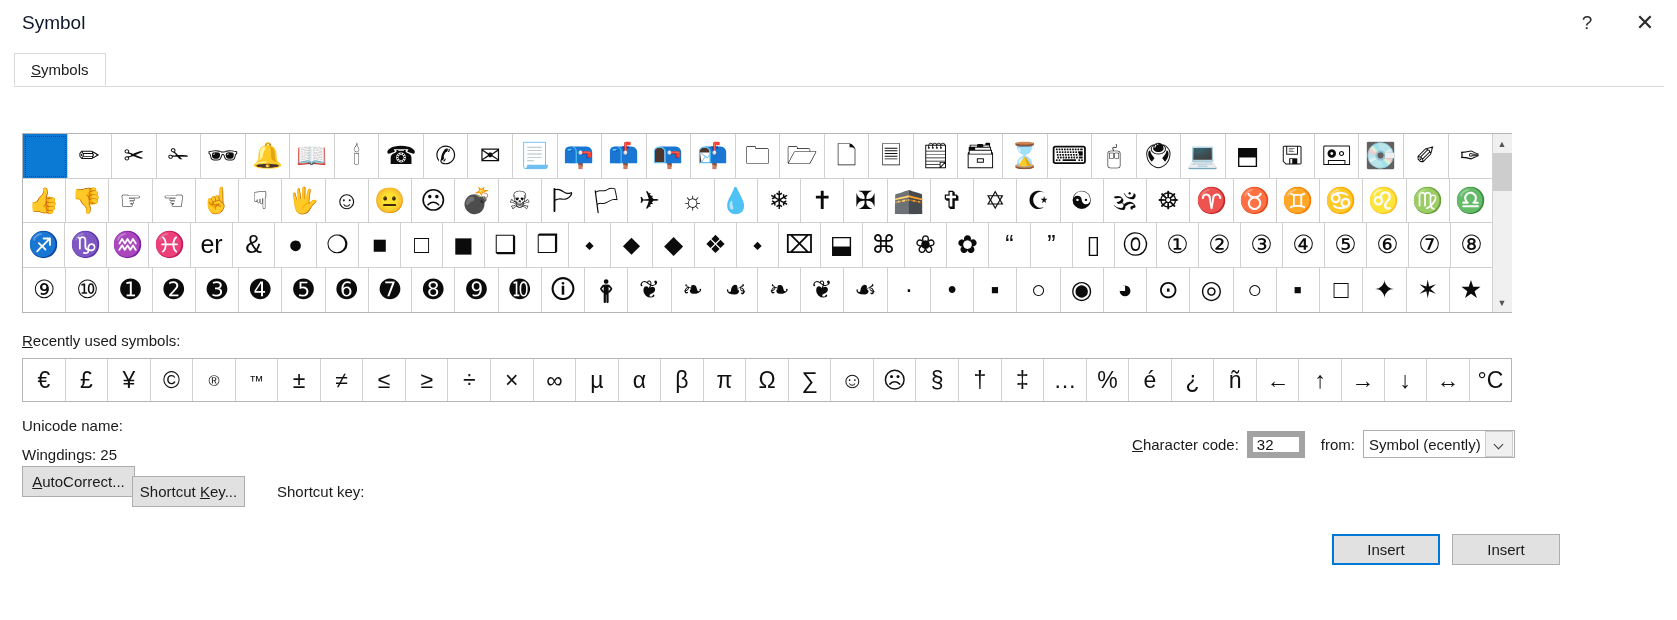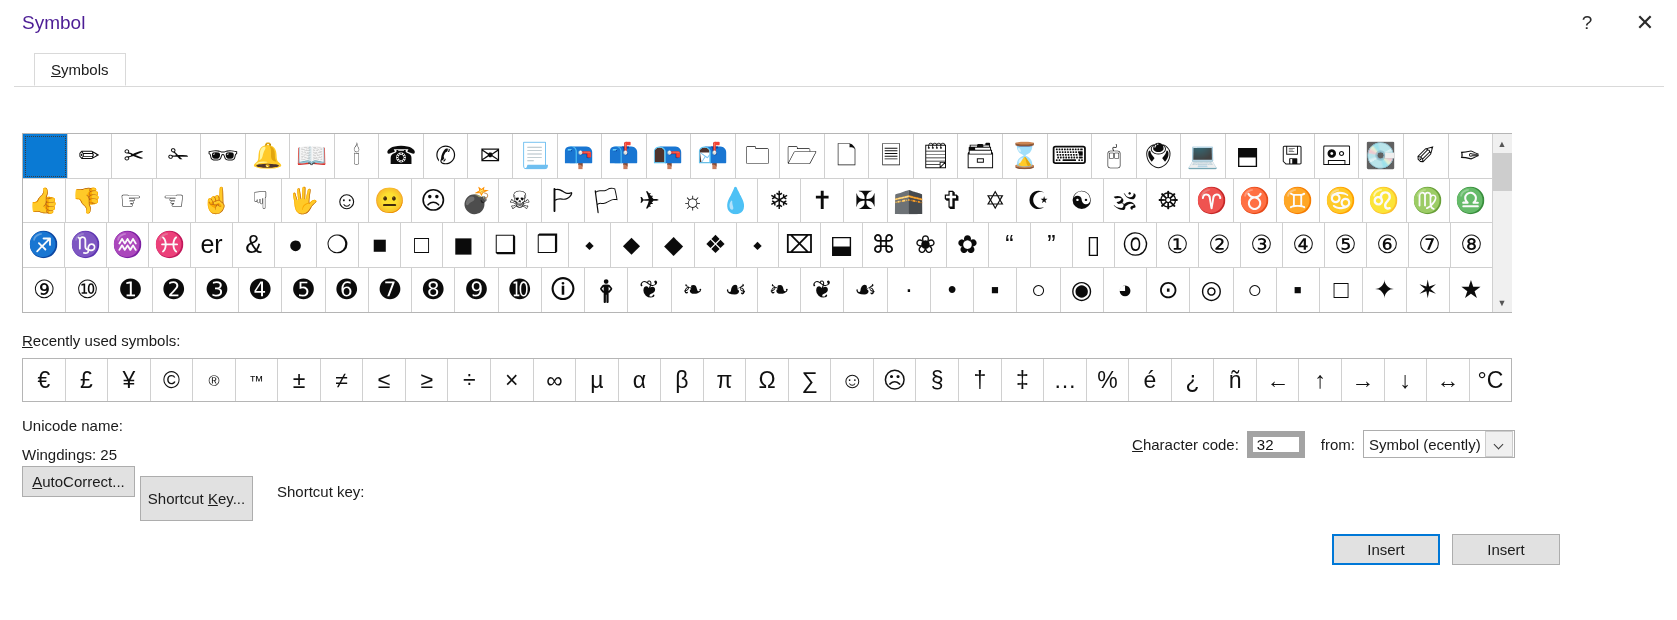--- a/index.html
+++ b/index.html
@@ -12,41 +12,41 @@
     color:#1a1a1a;
     overflow:hidden;
   }
   .dialog { position:relative; width:1677px; height:620px; background:#fff; }
 
   
   .titlebar {
     height:46px; display:flex; align-items:center;
     padding:0 0 0 22px; background:#ffffff;
   }
-  .title-text { font-size:19px; color:#4c1d95; flex:0 0 auto; }
+  .title-text { font-size:19px; color:#0f172a; flex:0 0 auto; }
   .titlebar-spacer { flex:1 1 auto; }
   .tb-btn {
     width:52px; height:46px; display:flex; align-items:center; justify-content:center;
     font-size:19px; color:#2b2b2b; cursor:default; user-select:none;
   }
   .tb-btn.close { font-size:22px; width:64px; }
 
   
   .tabstrip {
     position:absolute; left:14px; top:54px; width:1650px; height:33px;
     display:flex; align-items:flex-end;
     border-bottom:1px solid #d9d9d9;
   }
   .tab {
     height:33px; padding:0 16px; display:flex; align-items:center;
     font-size:15px; color:#1b1b1b; border:1px solid #d9d9d9;
     border-bottom:none; background:#f3f3f3; margin-right:-1px;
     cursor:default; user-select:none;
   }
-  .tab.active { background:#ffffff; border-bottom:1px solid #ffffff; position:relative; z-index:2;margin-left:20px; }
+  .tab.active { background:#ffffff; border-bottom:1px solid #ffffff; position:relative; z-index:2; }
   u.acc { text-decoration:underline; }
 
   
   .font-row { position:absolute; left:22px; top:100px; display:flex; align-items:center; }
   .font-label { font-size:15px; margin-right:9px; }
   .combo {
     width:272px; height:28px; border:1px solid #adadad; background:#fff;
     display:flex; align-items:center; position:relative;
   }
   .combo .val { flex:1 1 auto; padding-left:5px; font-size:15px; white-space:nowrap; overflow:hidden; }
@@ -115,21 +115,21 @@
   .from-label { font-size:15px; margin:0 8px 0 16px; }
   .from-combo { width:152px; height:28px; }
 
   
   .btn {
     background:#e1e1e1; border:1px solid #adadad; font-family:"Liberation Sans", sans-serif;
     font-size:15px; color:#1b1b1b; cursor:default; user-select:none;
     display:flex; align-items:center; justify-content:center;
   }
   .autocorrect { position:absolute; left:22px; top:466px; width:113px; height:31px; }
-  .shortcutkey { position:absolute; left:140px; top:476px; width:113px; height:45px;text-align:center; }
+  .shortcutkey { position:absolute; left:132px; top:476px; width:113px; height:31px;text-align:center; }
   .shortcut-text { position:absolute; left:277px; top:483px; font-size:15px; }
 
   .insert { position:absolute; left:1332px; top:534px; width:108px; height:31px;
             background:#e1e1e1; border:1px solid #0078d7; box-shadow:inset 0 0 0 1px #0078d7; }
   .cancel { position:absolute; left:1452px; top:534px; width:108px; height:31px; }
 </style>
 </head>
 <body>
 
 <div class="dialog">

